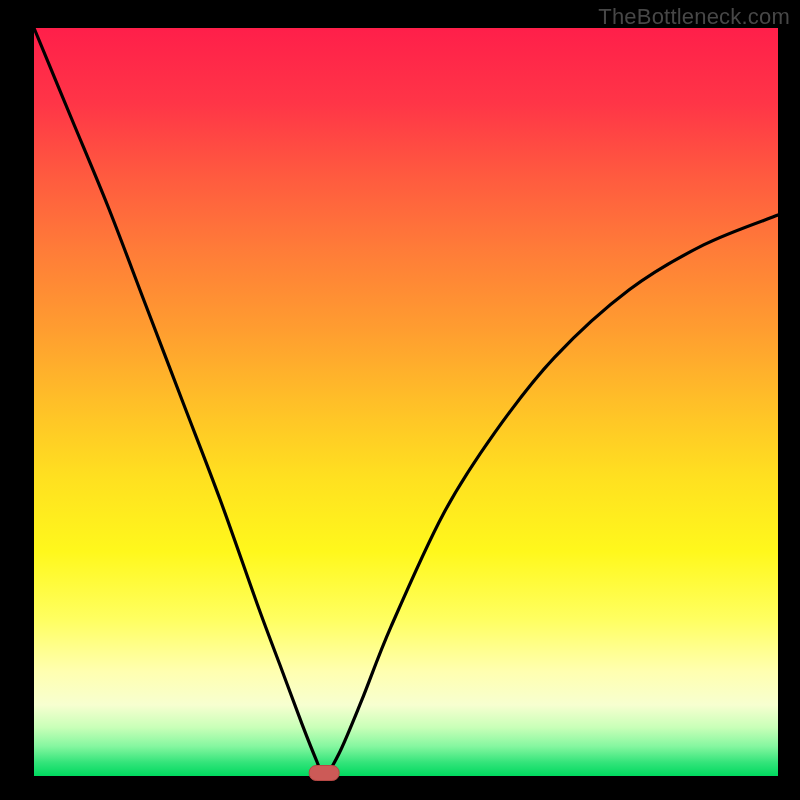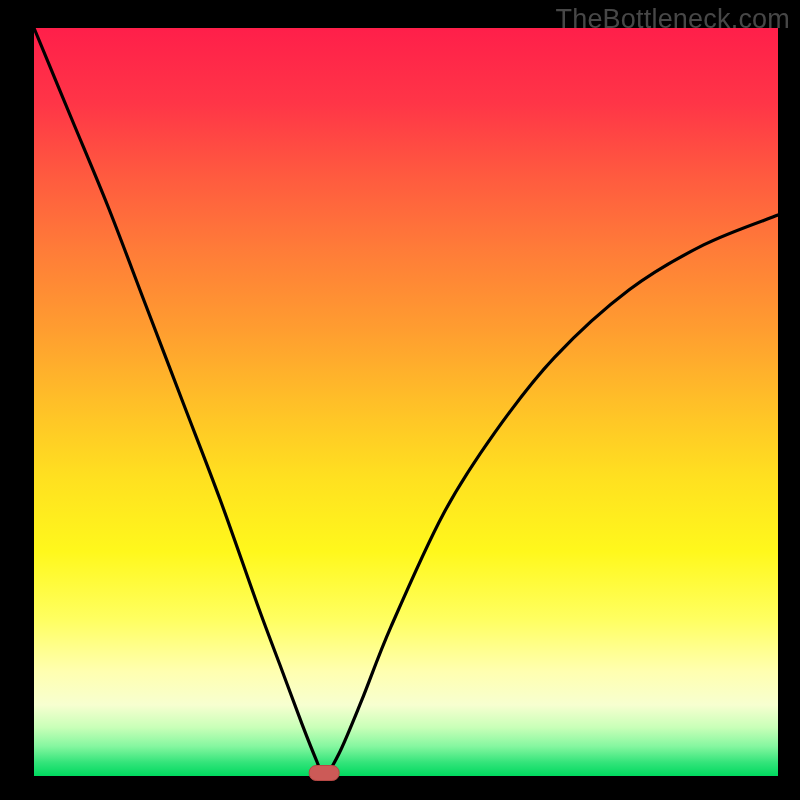--- a/index.html
+++ b/index.html
@@ -14,21 +14,21 @@
   .frame {
     position: relative;
     width: 800px;
     height: 800px;
     background: #000;
   }
   .watermark {
     position: absolute;
     top: 4px;
     right: 10px;
-    font-size: 27px;
+    font-size: 22px;
     font-weight: 500;
     color: #474747;
     letter-spacing: 0.2px;
     z-index: 5;
   }
   svg {
     display: block;
   }
 </style>
 </head>

